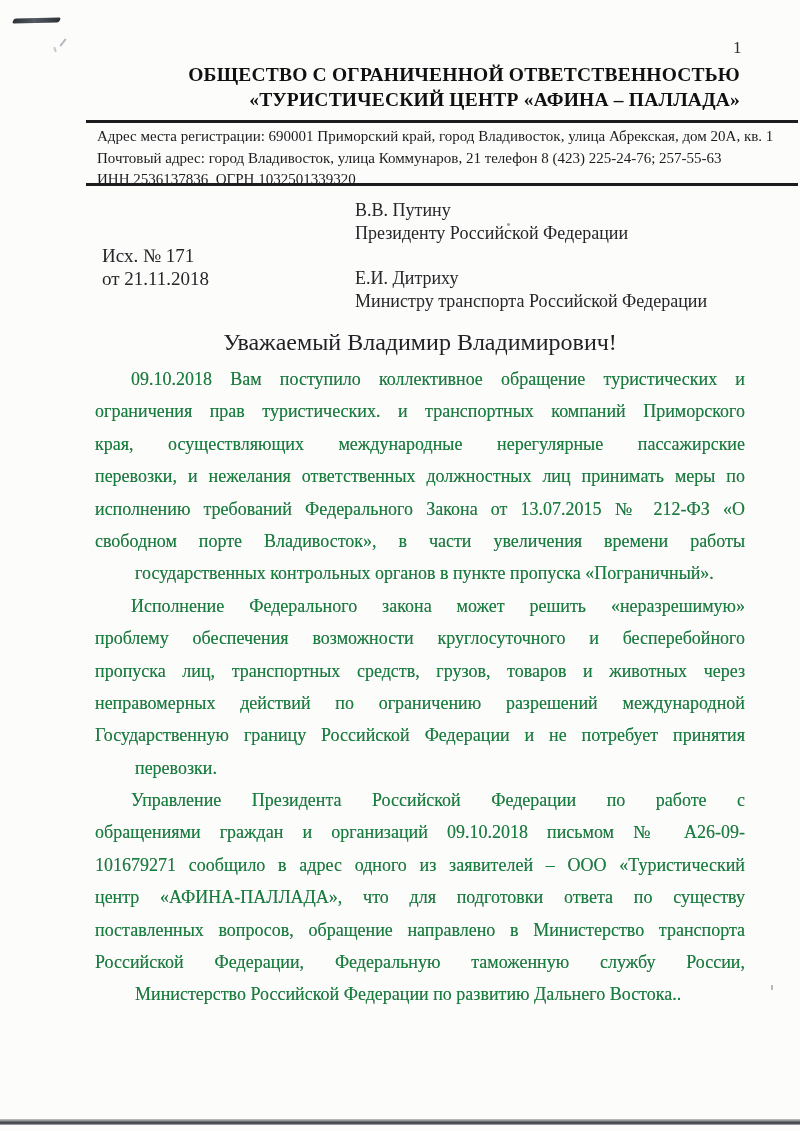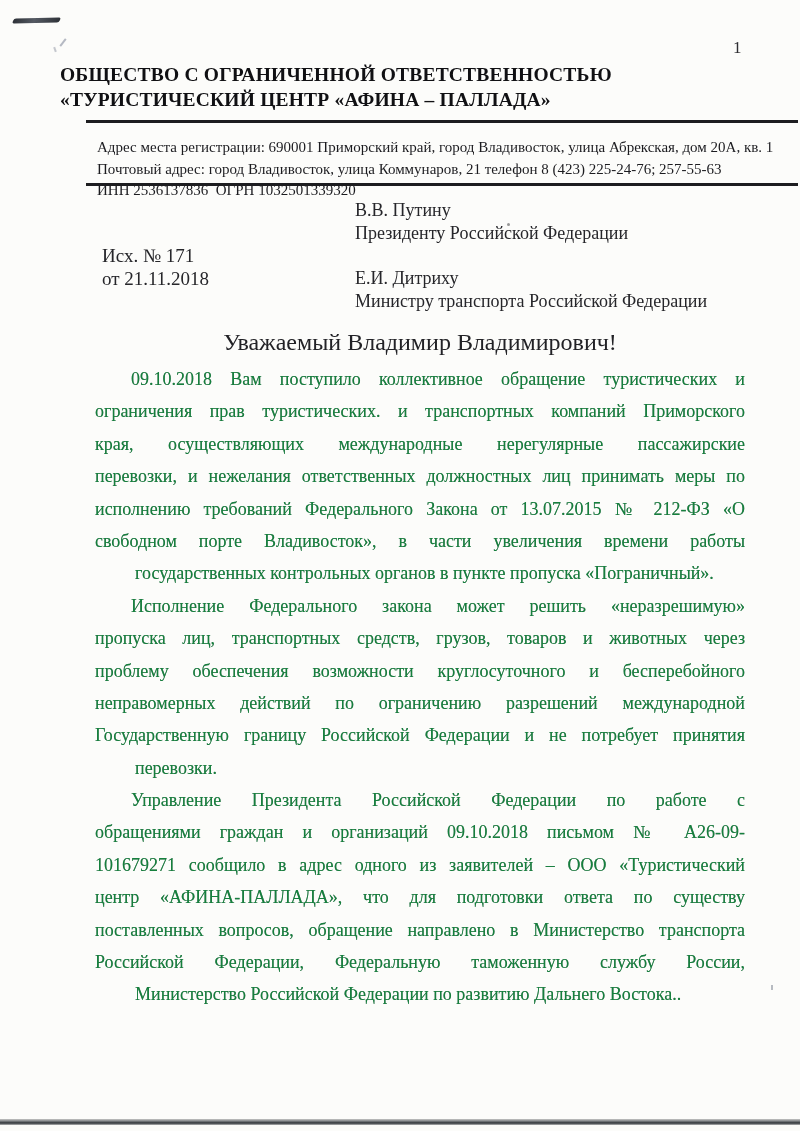--- a/index.html
+++ b/index.html
@@ -24,29 +24,29 @@
   .speck-d{left:771px;top:985px;width:2px;height:5px;background:#9aa0a8;opacity:.7;}
   .bottom-scan-line{
     left:0;top:1119px;width:800px;height:6px;
     background:linear-gradient(#c6c6c4,#8a8d90 30%,#3e4246 60%,#5c6064 85%,#d8d8d6);
   }
   
   .pagenum{position:absolute;left:733px;top:38px;font-size:17px;color:#2e2e32;}
   
   .letterhead{
     position:absolute;left:60px;top:62px;width:680px;
-    text-align:left;font-weight:bold;font-size:19.5px;line-height:25px;
+    text-align:right;font-weight:bold;font-size:19.5px;line-height:25px;
     color:#101013;letter-spacing:.2px;
   }
   .rule{position:absolute;background:#1d1d20;}
   .rule-top{left:86px;top:120px;width:712px;height:3px;}
   .rule-bottom{left:86px;top:183px;width:712px;height:2.5px;}
   .addr{
     position:absolute;left:97px;top:126px;width:701px;
-    font-size:15px;line-height:21.5px;color:#1c1c20;margin-top:11px;
+    font-size:15px;line-height:21.5px;color:#1c1c20;
   }
   .addr div{white-space:pre;overflow:hidden;}
   
   .ref{position:absolute;left:102px;top:244px;font-size:19px;line-height:23px;}
   .recipients{position:absolute;left:355px;top:199px;font-size:18px;line-height:23px;}
   .rec-gap{height:22px;}
   
   .salutation{
     position:absolute;left:95px;top:329px;width:650px;
     text-align:center;font-size:24px;color:#222226;
@@ -107,22 +107,22 @@
   <div class="body-text">
     <div class="ln first">09.10.2018 Вам поступило коллективное обращение туристических и</div>
     <div class="ln">ограничения прав туристических. и транспортных компаний Приморского</div>
     <div class="ln">края, осуществляющих международные нерегулярные пассажирские</div>
     <div class="ln">перевозки, и нежелания ответственных должностных лиц принимать меры по</div>
     <div class="ln">исполнению требований Федерального Закона от 13.07.2015 № 212-ФЗ «О</div>
     <div class="ln">свободном порте Владивосток», в части увеличения времени работы</div>
     <div class="ln last">государственных контрольных органов в пункте пропуска «Пограничный».</div>
 
     <div class="ln first">Исполнение Федерального закона может решить «неразрешимую»</div>
+    <div class="ln">проблему обеспечения возможности круглосуточного и бесперебойного</div>
     <div class="ln">пропуска лиц, транспортных средств, грузов, товаров и животных через</div>
-    <div class="ln">проблему обеспечения возможности круглосуточного и бесперебойного</div>
     <div class="ln">неправомерных действий по ограничению разрешений международной</div>
     <div class="ln">Государственную границу Российской Федерации и не потребует принятия</div>
     <div class="ln last">перевозки.</div>
 
     <div class="ln first">Управление Президента Российской Федерации по работе с</div>
     <div class="ln">обращениями граждан и организаций 09.10.2018 письмом № А26-09-</div>
     <div class="ln">101679271 сообщило в адрес одного из заявителей – ООО «Туристический</div>
     <div class="ln">центр «АФИНА-ПАЛЛАДА», что для подготовки ответа по существу</div>
     <div class="ln">поставленных вопросов, обращение направлено в Министерство транспорта</div>
     <div class="ln">Российской Федерации, Федеральную таможенную службу России,</div>

